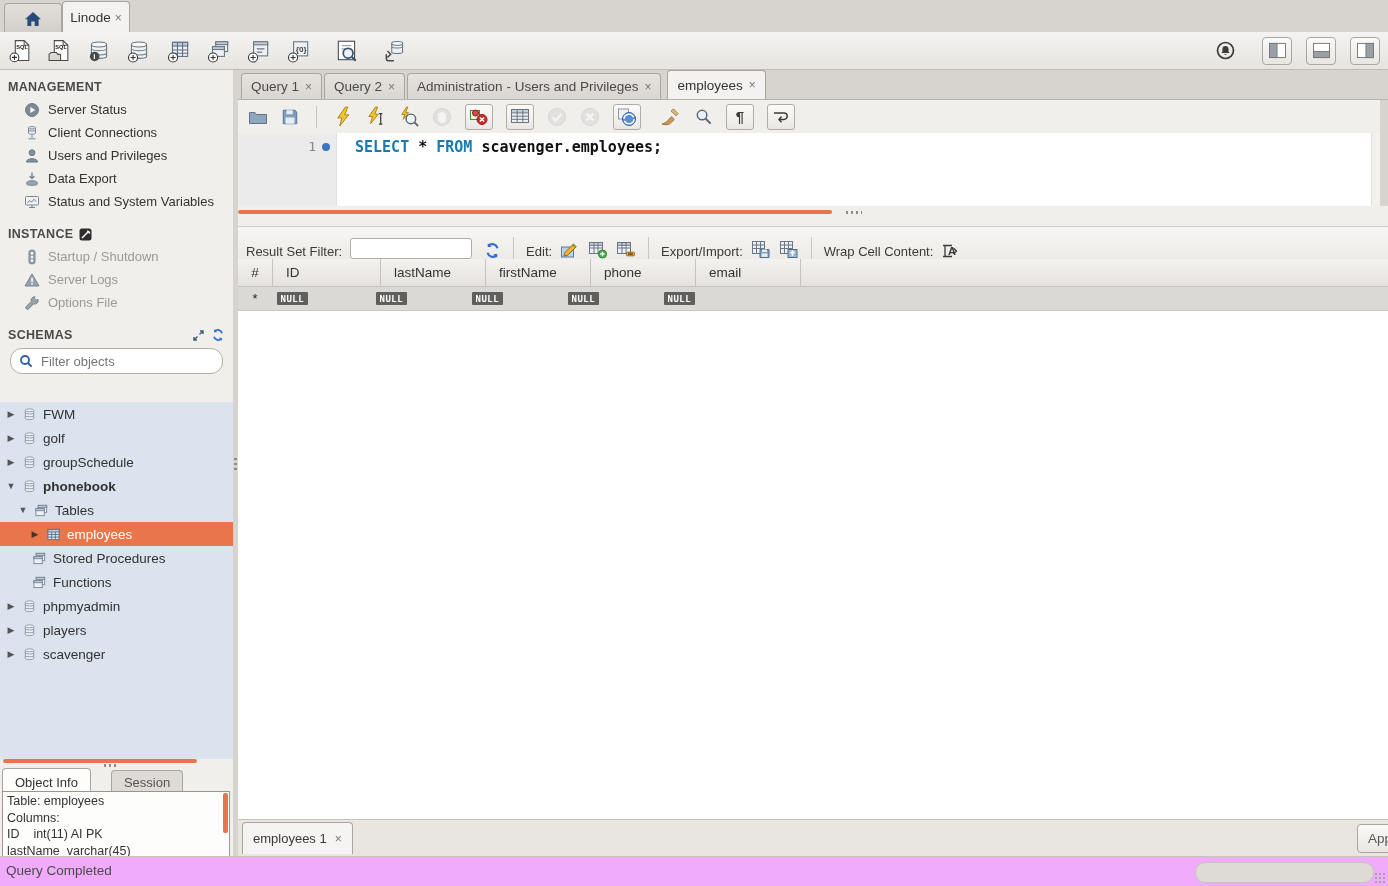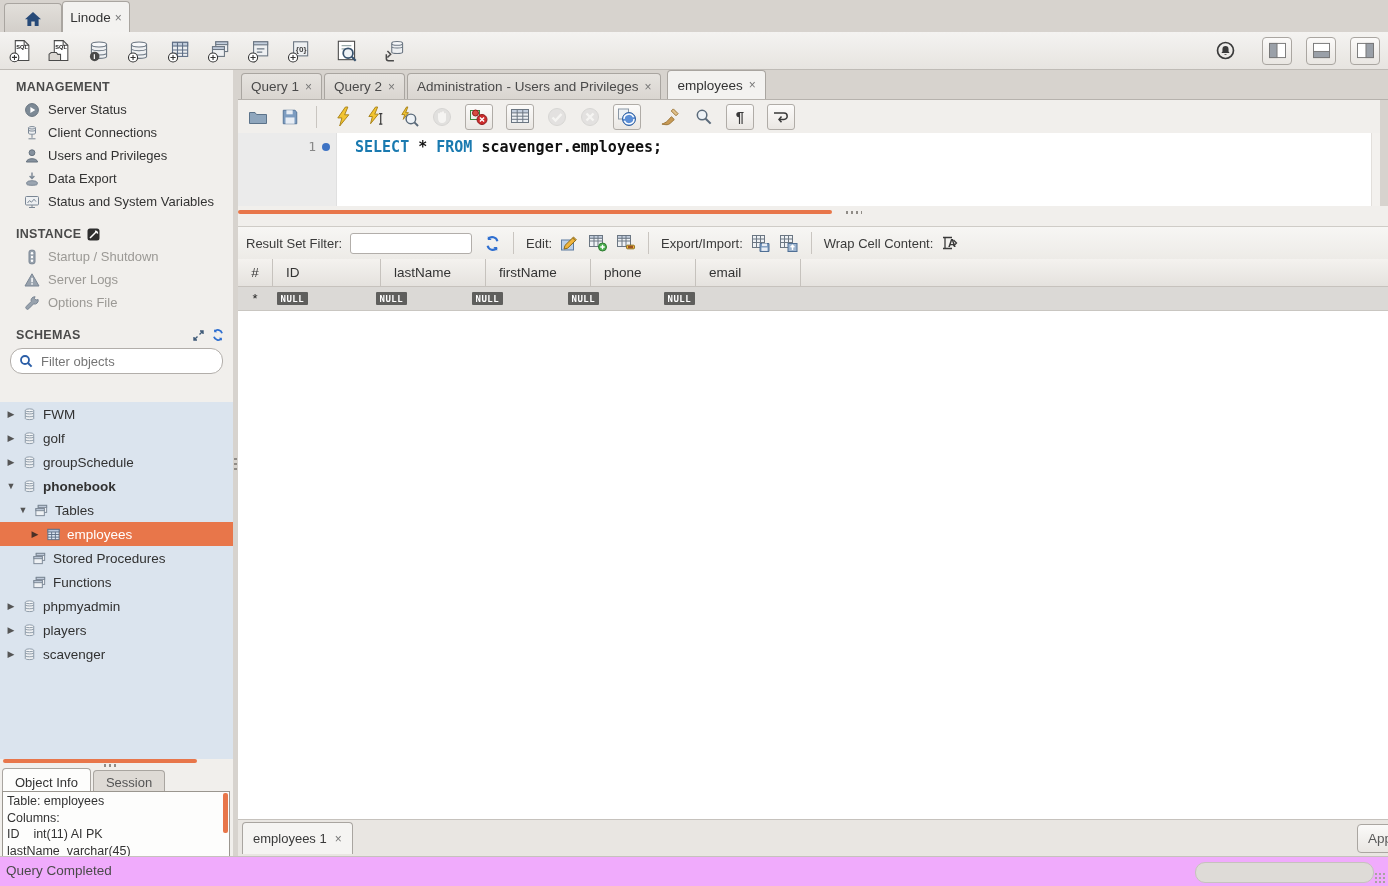--- a/index.html
+++ b/index.html
@@ -22,39 +22,39 @@
                 border-bottom:1px solid #bfbbb6;display:flex;align-items:center;padding:0 8px;gap:14px;}
   .main-toolbar .sp{flex:1}
   .tgl{width:28px;height:26px;border:1px solid #aaa6a1;border-radius:4px;background:linear-gradient(#fbfaf9,#e9e6e2);
        display:flex;align-items:center;justify-content:center}
 
   
   .sidebar{position:absolute;left:0;top:70px;width:233px;bottom:29px;background:#f1efec;overflow:hidden;}
   .v-split{position:absolute;left:233px;top:70px;width:5px;bottom:29px;background:#d7d3ce;}
   .v-grip{position:absolute;left:1px;top:388px;width:3px;height:14px;
           background:repeating-linear-gradient(#8f8b86 0 2px,transparent 2px 5px);}
-  .sec-title{font-weight:bold;font-size:12.5px;color:#4a4a4a;letter-spacing:.3px;padding:0 0 0 16px;display:flex;align-items:center;gap:6px}
+  .sec-title{font-weight:bold;font-size:12.5px;color:#4a4a4a;letter-spacing:.3px;padding:0 0 0 8px;display:flex;align-items:center;gap:6px}
   .side-item{height:23px;display:flex;align-items:center;gap:8px;padding-left:24px;white-space:nowrap;overflow:hidden;color:#333;}
   .side-item.dim{color:#9b9995}
   .schemas-head{display:flex;align-items:center;padding-right:8px}
   .schemas-head .sp{flex:1}
   .filterbox{margin:6px 10px 8px 10px;height:24px;background:#fff;border:1px solid #b2aeaa;border-radius:12px;
              display:flex;align-items:center;padding:0 8px;gap:6px}
   .filterbox input{border:none;outline:none;flex:1;font-family:"Liberation Sans",sans-serif;font-size:13px;color:#444;background:transparent}
   .tree{background:#dbe4ee;position:absolute;left:0;right:0;top:332px;bottom:94px;overflow:hidden;}
   .trow{height:24px;display:flex;align-items:center;gap:6px;white-space:nowrap;color:#313131;font-size:13.5px}
   .trow .arr{width:10px;font-size:9px;color:#555;text-align:center}
   .trow.lvl0{padding-left:6px}.trow.lvl1{padding-left:18px}.trow.lvl2{padding-left:30px}
   .trow.bold{font-weight:bold}
   .trow.sel{background:#e8764a;color:#fff}
   .h-split-side{position:absolute;left:0;right:0;bottom:90px;height:8px;background:#f1efec}
   .orange-line-side{position:absolute;left:3px;top:0;width:194px;height:4px;background:#e8764a;border-radius:2px}
   .h-grip{position:absolute;left:104px;top:5px;width:14px;height:3px;
           background:repeating-linear-gradient(90deg,#908c87 0 2px,transparent 2px 5px);}
-  .oi-tabs{position:absolute;left:2px;bottom:62px;height:27px;display:flex;align-items:flex-end;gap:2px}
+  .oi-tabs{position:absolute;left:2px;bottom:62px;height:27px;display:flex;align-items:flex-end;gap:20px}
   .oi-tab{border:1px solid #a9a5a0;border-bottom:none;border-radius:4px 4px 0 0;padding:4px 12px 5px 12px;background:#dedad5;color:#555}
   .oi-tab.active{background:#fdfdfc;color:#333;padding-top:6px}
   .oi-box{position:absolute;left:2px;right:3px;bottom:0;height:62px;background:#fdfdfc;border:1px solid #9a968f;
           padding:1px 4px;font-size:12.5px;line-height:16.5px;color:#333;overflow:hidden}
   .oi-box .ln{white-space:pre}
   .oi-scroll{position:absolute;right:1px;top:1px;width:5px;height:40px;background:#e8764a;border-radius:2px}
 
   
   .qtabbar{position:absolute;left:238px;top:70px;right:0;height:29px;background:#d7d3ce;border-bottom:1px solid #b6b2ad;
            display:flex;align-items:flex-end;gap:2px;padding-left:3px}
@@ -80,21 +80,21 @@
   .ed-scroll{width:8px;background:#f3f1ee;border-left:1px solid #e2dfdb}
 
   
   .h-split-main{position:absolute;left:238px;top:206px;right:0;height:20px;background:#f1efec}
   .orange-line-main{position:absolute;left:0;top:4px;width:594px;height:4px;background:#e8764a;border-radius:2px}
   .main-grip{position:absolute;left:608px;top:5px;width:16px;height:3px;
              background:repeating-linear-gradient(90deg,#908c87 0 2px,transparent 2px 5px);}
 
   
   .rtoolbar{position:absolute;left:238px;top:226px;right:0;height:32px;background:linear-gradient(#f7f6f4,#edebe7);
-            border-top:1px solid #cfccc7;border-bottom:1px solid #cfccc7;display:flex;align-items:center;padding:0 8px;gap:8px;font-size:13px;color:#3a3a3a}
+            border-top:1px solid #cfccc7;border-bottom:1px solid #cfccc7;display:flex;align-items:flex-end;padding:0 8px;gap:8px;font-size:13px;color:#3a3a3a}
   .rtoolbar input{width:112px;height:19px;border:1px solid #b2aeaa;border-radius:3px;outline:none;
                   font-family:"Liberation Sans",sans-serif;font-size:12px;padding:0 4px;background:#fff}
   .vsep{width:1px;height:22px;background:#c9c5c0;margin:0 4px}
 
   
   .grid-head{position:absolute;left:238px;top:259px;right:0;height:27px;background:linear-gradient(#f4f2ef,#e5e2de);
              border-bottom:1px solid #c6c2bd;display:flex;font-size:13.5px;color:#333}
   .gh{border-right:1px solid #c6c2bd;display:flex;align-items:center;padding-left:13px}
   .gh.first{justify-content:center;padding-left:0}
   .grid-row{position:absolute;left:238px;top:287px;right:0;height:23px;background:#dbd9d6;border-bottom:1px solid #c9c6c1;display:flex;align-items:center}

